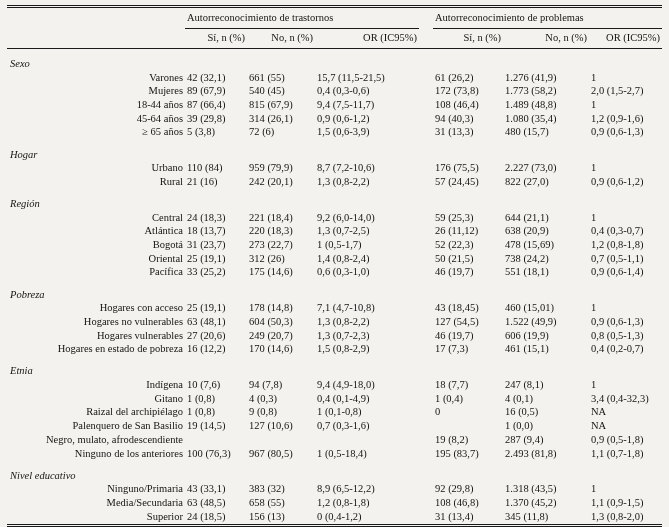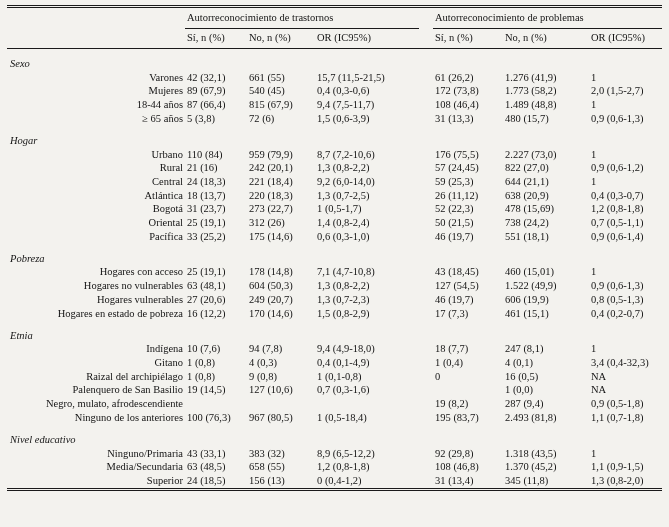--- a/index.html
+++ b/index.html
@@ -37,21 +37,21 @@
     vertical-align: bottom;
     white-space: nowrap;
     overflow: hidden;
   }
   thead th.span-head {
     text-align: left;
     border-bottom: 1px solid #1a1a1a;
     padding: 4px 2px 3px 2px;
   }
   thead tr.sub-row th {
-    text-align: left;
+    text-align: right;
     padding: 3.5px 2px;
     border-bottom: 1px solid #1a1a1a;
   }
   td.group-label {
     font-style: italic;
     padding-top: 9px;
     padding-left: 3px;
   }
   td.row-label { padding-left: 14px; text-align: right; }
 </style>
@@ -116,20 +116,30 @@
           <td class="row-label">18-44 años</td>
           <td>87 (66,4)</td>
           <td>815 (67,9)</td>
           <td>9,4 (7,5-11,7)</td>
           <td></td>
           <td>108 (46,4)</td>
           <td>1.489 (48,8)</td>
           <td>1</td>
         </tr>
         <tr>
+          <td class="row-label">45-64 años</td>
+          <td>39 (29,8)</td>
+          <td>314 (26,1)</td>
+          <td>0,9 (0,6-1,2)</td>
+          <td></td>
+          <td>94 (40,3)</td>
+          <td>1.080 (35,4)</td>
+          <td>1,2 (0,9-1,6)</td>
+        </tr>
+        <tr>
           <td class="row-label">≥ 65 años</td>
           <td>5 (3,8)</td>
           <td>72 (6)</td>
           <td>1,5 (0,6-3,9)</td>
           <td></td>
           <td>31 (13,3)</td>
           <td>480 (15,7)</td>
           <td>0,9 (0,6-1,3)</td>
         </tr>
         <tr>
@@ -147,20 +157,23 @@
         </tr>
         <tr>
           <td class="row-label">Rural</td>
           <td>21 (16)</td>
           <td>242 (20,1)</td>
           <td>1,3 (0,8-2,2)</td>
           <td></td>
           <td>57 (24,45)</td>
           <td>822 (27,0)</td>
           <td>0,9 (0,6-1,2)</td>
+        </tr>
+        <tr>
+          <td colspan="8" class="group-label">Región</td>
         </tr>
         <tr>
           <td class="row-label">Central</td>
           <td>24 (18,3)</td>
           <td>221 (18,4)</td>
           <td>9,2 (6,0-14,0)</td>
           <td></td>
           <td>59 (25,3)</td>
           <td>644 (21,1)</td>
           <td>1</td>

